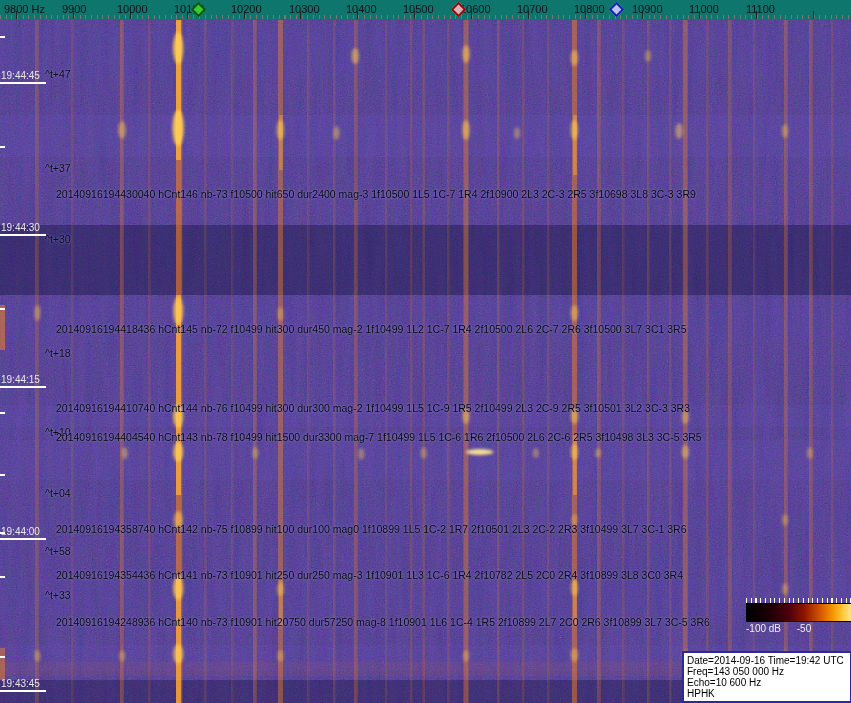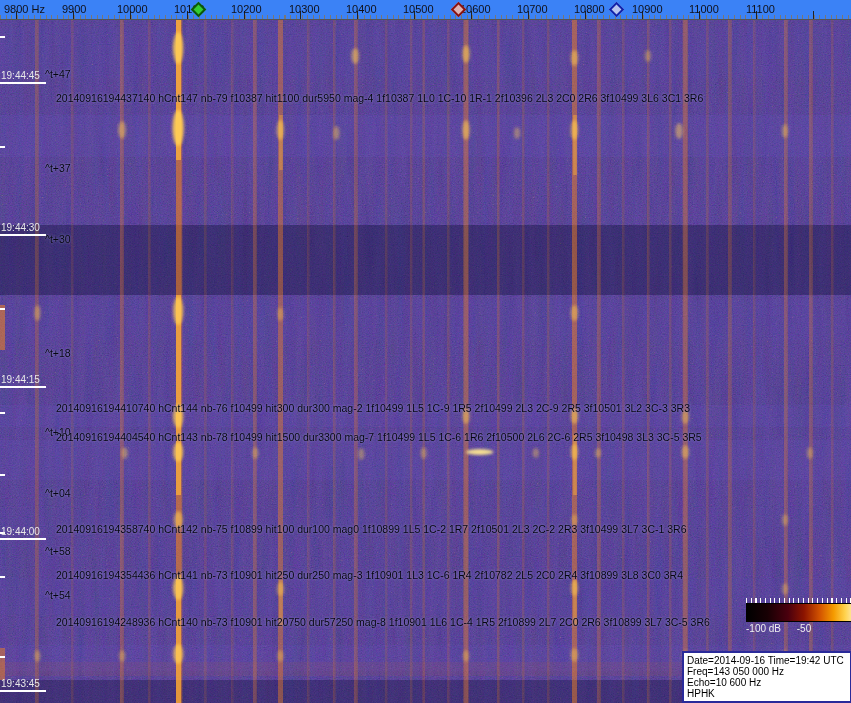--- a/index.html
+++ b/index.html
@@ -3,21 +3,21 @@
 <meta charset="utf-8">
 <style>
   html,body{margin:0;padding:0;}
   body{
     width:851px;height:703px;overflow:hidden;position:relative;
     background:#000;font-family:"Liberation Sans", sans-serif;
   }
   
   .freq-bar{
     position:absolute;top:0;left:0;width:851px;height:20px;
-    background:#3b82f6;border-bottom:1px solid #555;z-index:6;box-sizing:border-box;
+    background:#0f766e;border-bottom:1px solid #555;z-index:6;box-sizing:border-box;
   }
   .freq-bar::before{
     content:"";position:absolute;left:0;right:0;bottom:0;height:4px;
     background-image:repeating-linear-gradient(to right,#777 0 1px,transparent 1px 5.69px);
   }
   .freq-bar::after{
     content:"";position:absolute;left:0;right:0;bottom:0;height:8px;
     background-image:repeating-linear-gradient(to right,#222 0 1px,transparent 1px 56.9px);
     background-position:16px 0;
   }
@@ -265,32 +265,33 @@
   <div class="etick" style="top:556px"></div>
   <div class="etick" style="top:636px"></div>
 
   <div class="tlabel" style="top:50px">19:44:45</div>
   <div class="tlabel" style="top:202px">19:44:30</div>
   <div class="tlabel" style="top:354px">19:44:15</div>
   <div class="tlabel" style="top:506px">19:44:00</div>
   <div class="tlabel" style="top:658px">19:43:45</div>
 
   <span class="ann" style="left:45px;top:36px">^t+47</span>
-  <span class="ann" style="left:56px;top:60px">20140916194437140 hCnt147 nb-79 f10387 hit1100 dur5950 mag-4 1f10387 1L0 1C-10 1R-1 2f10396 2L3 2C0 2R6 3f10499 3L6 3C1 3R6</span>
   <span class="ann" style="left:45px;top:130px">^t+37</span>
+  <span class="ann" style="left:56px;top:156px">20140916194430040 hCnt146 nb-73 f10500 hit650 dur2400 mag-3 1f10500 1L5 1C-7 1R4 2f10900 2L3 2C-3 2R5 3f10698 3L8 3C-3 3R9</span>
   <span class="ann" style="left:45px;top:201px">^t+30</span>
+  <span class="ann" style="left:56px;top:291px">20140916194418436 hCnt145 nb-72 f10499 hit300 dur450 mag-2 1f10499 1L2 1C-7 1R4 2f10500 2L6 2C-7 2R6 3f10500 3L7 3C1 3R5</span>
   <span class="ann" style="left:45px;top:315px">^t+18</span>
   <span class="ann" style="left:56px;top:370px">20140916194410740 hCnt144 nb-76 f10499 hit300 dur300 mag-2 1f10499 1L5 1C-9 1R5 2f10499 2L3 2C-9 2R5 3f10501 3L2 3C-3 3R3</span>
   <span class="ann" style="left:45px;top:394px">^t+10</span>
   <span class="ann" style="left:56px;top:399px">20140916194404540 hCnt143 nb-78 f10499 hit1500 dur3300 mag-7 1f10499 1L5 1C-6 1R6 2f10500 2L6 2C-6 2R5 3f10498 3L3 3C-5 3R5</span>
   <span class="ann" style="left:45px;top:455px">^t+04</span>
   <span class="ann" style="left:56px;top:491px">20140916194358740 hCnt142 nb-75 f10899 hit100 dur100 mag0 1f10899 1L5 1C-2 1R7 2f10501 2L3 2C-2 2R3 3f10499 3L7 3C-1 3R6</span>
   <span class="ann" style="left:45px;top:513px">^t+58</span>
   <span class="ann" style="left:56px;top:537px">20140916194354436 hCnt141 nb-73 f10901 hit250 dur250 mag-3 1f10901 1L3 1C-6 1R4 2f10782 2L5 2C0 2R4 3f10899 3L8 3C0 3R4</span>
-  <span class="ann" style="left:45px;top:557px">^t+54</span>
+  <span class="ann" style="left:45px;top:557px">^t+33</span>
   <span class="ann" style="left:56px;top:584px">20140916194248936 hCnt140 nb-73 f10901 hit20750 dur57250 mag-8 1f10901 1L6 1C-4 1R5 2f10899 2L7 2C0 2R6 3f10899 3L7 3C-5 3R6</span>
 
   <div class="legend">
     <div class="legend-ticks"></div>
     <div class="legend-bar"></div>
     <div class="legend-labels">
       <span class="l0">-100 dB</span>
       <span class="l1">-50</span>
       <span class="l2">0</span>
     </div>

